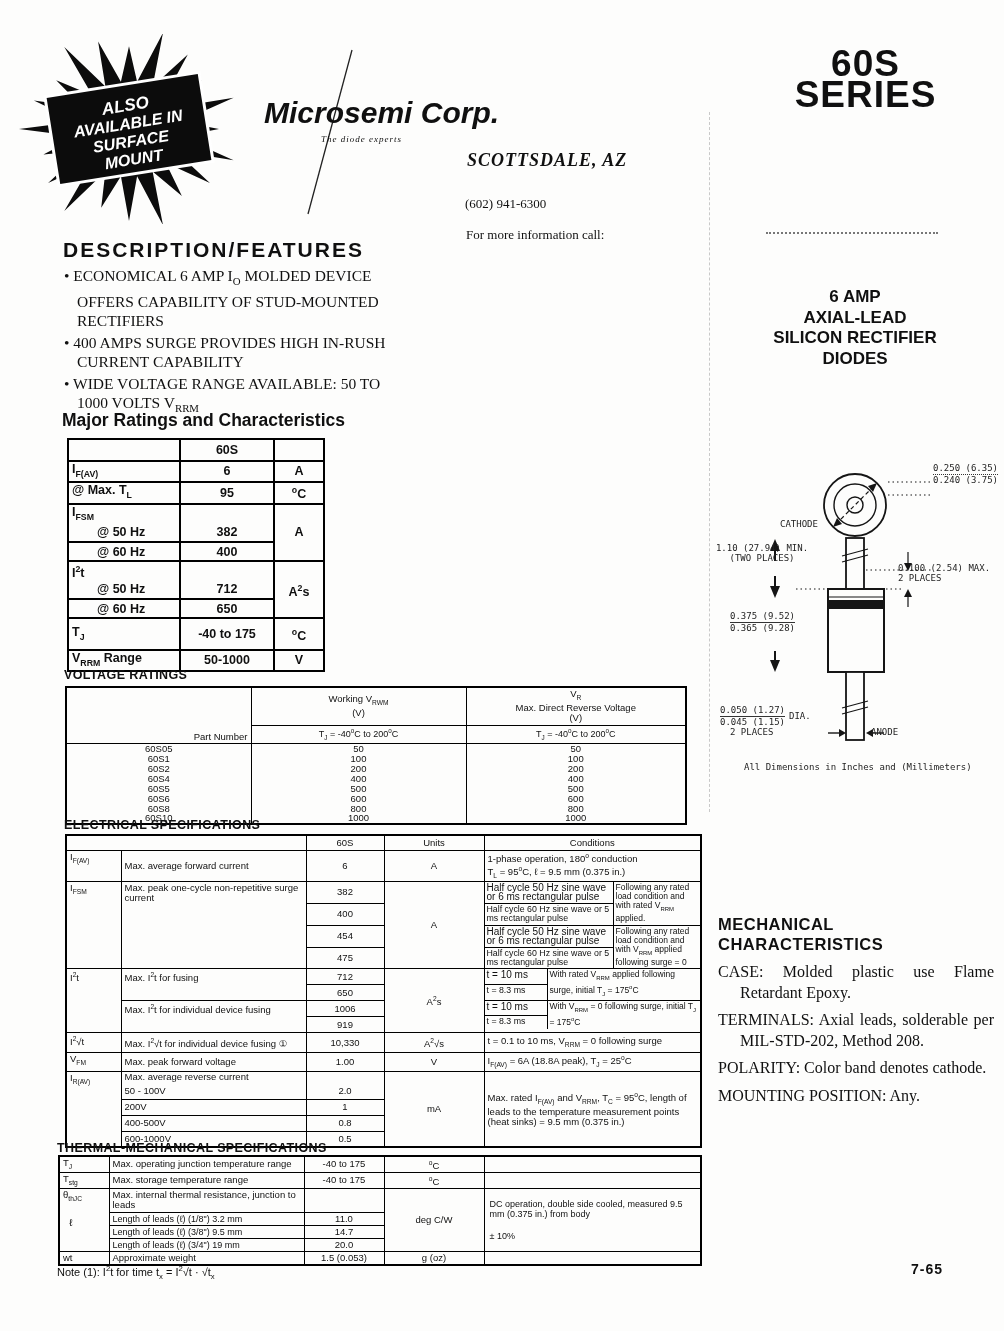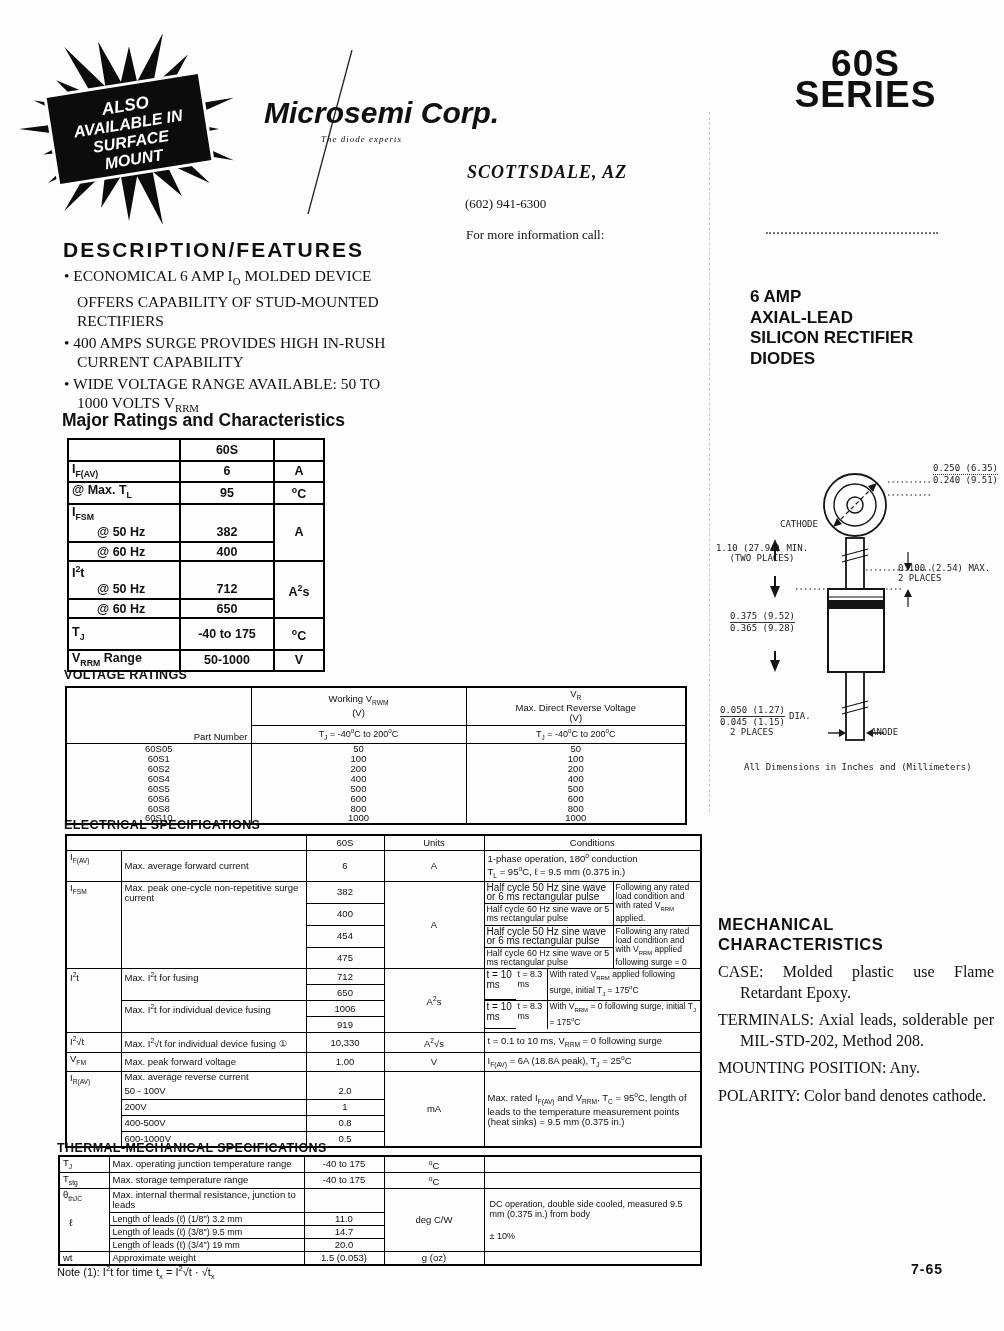--- a/index.html
+++ b/index.html
@@ -3,27 +3,27 @@
 <meta charset="utf-8">
 <style>
   html,body{margin:0;padding:0;background:#9a9a9a;}
   .page{position:relative;width:1004px;height:1331px;background:#fdfdfc;color:#101010;overflow:hidden;
         font-family:"Liberation Sans",sans-serif;}
   .abs{position:absolute;}
 
   
   .brand-name{left:264px;top:96px;font:italic 700 30px "Liberation Sans",sans-serif;}
   .brand-tag{left:321px;top:134px;font:italic 9px "Liberation Serif",serif;letter-spacing:1px;}
-  .city{left:467px;top:162px;font:italic 700 18px "Liberation Serif",serif;letter-spacing:1px;}
+  .city{left:467px;top:150px;font:italic 700 18px "Liberation Serif",serif;letter-spacing:1px;}
   .call{left:466px;top:179px;font:13px "Liberation Serif",serif;margin-top:48px;}
   .phone{left:465px;top:196px;font:13px "Liberation Serif",serif;}
   .series-title{left:768px;top:48px;width:195px;text-align:center;font:700 37px/31px "Liberation Sans",sans-serif;letter-spacing:1px;}
   .dotted-sep{left:766px;top:232px;width:172px;border-top:2px dotted #777;}
   .vdash{left:709px;top:112px;height:700px;border-left:1px dashed #c9c9c9;}
-  .product-title{left:750px;top:287px;width:210px;font:700 17px/20.5px "Liberation Sans",sans-serif;}
+  .product-title{left:750px;top:287px;width:210px;text-align:center;font:700 17px/20.5px "Liberation Sans",sans-serif;}
 
   
   .feat-head{left:63px;top:238px;font:700 21px "Liberation Sans",sans-serif;letter-spacing:2px;}
   .feat-list{left:64px;top:266px;width:340px;font:15.5px/19.5px "Liberation Serif",serif;}
   .feat-item{padding-left:13px;text-indent:-13px;margin-bottom:2px;}
   .feat-item::before{content:"• ";}
   sub{font-size:70%;} sup{font-size:70%;}
 
   .major-head{left:62px;top:410px;font:700 17.5px "Liberation Sans",sans-serif;}
   .sec-head{font:700 12.5px "Liberation Sans",sans-serif;letter-spacing:.4px;}
@@ -51,21 +51,21 @@
   .etbl td,.ttbl td{border:1.5px solid #000;font:9.5px/10px "Liberation Sans",sans-serif;}
   .sym{font-size:10.5px;font-weight:600;vertical-align:top;padding-top:1px;}
   .desc{font-size:9.5px;}
   .top{vertical-align:top;padding-top:1px;}
   .cond{font-size:9px;line-height:9.5px;}
   .h15{height:15px;} .h26{height:26px;} .h20{height:20px;} .h16{height:16px;}
   .h13{height:13px;} .h18{height:18px;} .h22{height:22px;}
   .condsplit{padding:0;vertical-align:top;}
   .cwrap{display:flex;height:100%;align-items:stretch;}
   .csl{width:128px;border-right:1.5px solid #000;display:flex;flex-direction:column;}
-  .csl2{width:62px;border-right:1.5px solid #000;display:flex;flex-direction:row;justify-content:space-between;}
+  .csl2{width:62px;border-right:1.5px solid #000;display:flex;flex-direction:column;justify-content:space-between;}
   .cs1{flex:1;border-bottom:1.5px solid #000;padding:1px 2px;font-size:10px;line-height:9.3px;}
   .cs2{flex:1;padding:1px 2px;font-size:8.8px;line-height:9.3px;}
   .csr{flex:1;padding:1px 2px;font-size:8.5px;line-height:9.3px;}
   .ttbl .lead{font-size:9px;}
   .symstack div{text-align:left;}
   .symstack .ell{margin-top:14px;padding-left:6px;font-size:10px;}
   .tcond p{margin:0;padding:1px 2px;font-size:9px;line-height:10px;}
   .tcond .pm{margin-top:10px;}
 
   .note-line{left:57px;top:1264px;font:11px "Liberation Sans",sans-serif;}
@@ -480,21 +480,21 @@
         <polygon points="208,134 204,142 212,142"></polygon>
         <polygon points="75,84 70,96 80,96"></polygon>
         <polygon points="75,143 70,131 80,131"></polygon>
         <polygon points="75,217 70,205 80,205"></polygon>
         <polygon points="146,278 139,274 139,282"></polygon>
         <polygon points="166,278 173,274 173,282"></polygon>
       </g>
     </svg>
     <div class="dlbl" style="left:233px;top:8px">
       <div class="frac-a dot">0.250 (6.35)</div>
-      <div>0.240 (9.51)</div>
+      <div>0.240 (3.75)</div>
     </div>
     <div class="dlbl" style="left:80px;top:64px">CATHODE</div>
     <div class="dlbl" style="left:2px;top:88px;width:120px;text-align:center">
       <div>1.10 (27.94) MIN.</div>
       <div>(TWO PLACES)</div>
     </div>
     <div class="dlbl" style="left:198px;top:108px;width:104px;">
       <div>0.100 (2.54) MAX.</div>
       <div>2 PLACES</div>
     </div>
@@ -514,17 +514,17 @@
     </div>
     <div class="dlbl" style="left:171px;top:272px">ANODE</div>
     <div class="dlbl" style="left:44px;top:307px;width:252px">All Dimensions in Inches and (Millimeters)</div>
   </div>
 
   <div class="abs mech">
     <div class="mech-head">MECHANICAL
 CHARACTERISTICS</div>
     <div class="mech-item">CASE: Molded plastic use Flame Retardant Epoxy.</div>
     <div class="mech-item">TERMINALS: Axial leads, solderable per MIL-STD-202, Method 208.</div>
+    <div class="mech-item">POLARITY: Color band denotes cathode.</div>
     <div class="mech-item">MOUNTING POSITION: Any.</div>
-    <div class="mech-item">POLARITY: Color band denotes cathode.</div>
   </div>
 
 </div>
 
 </body></html>

